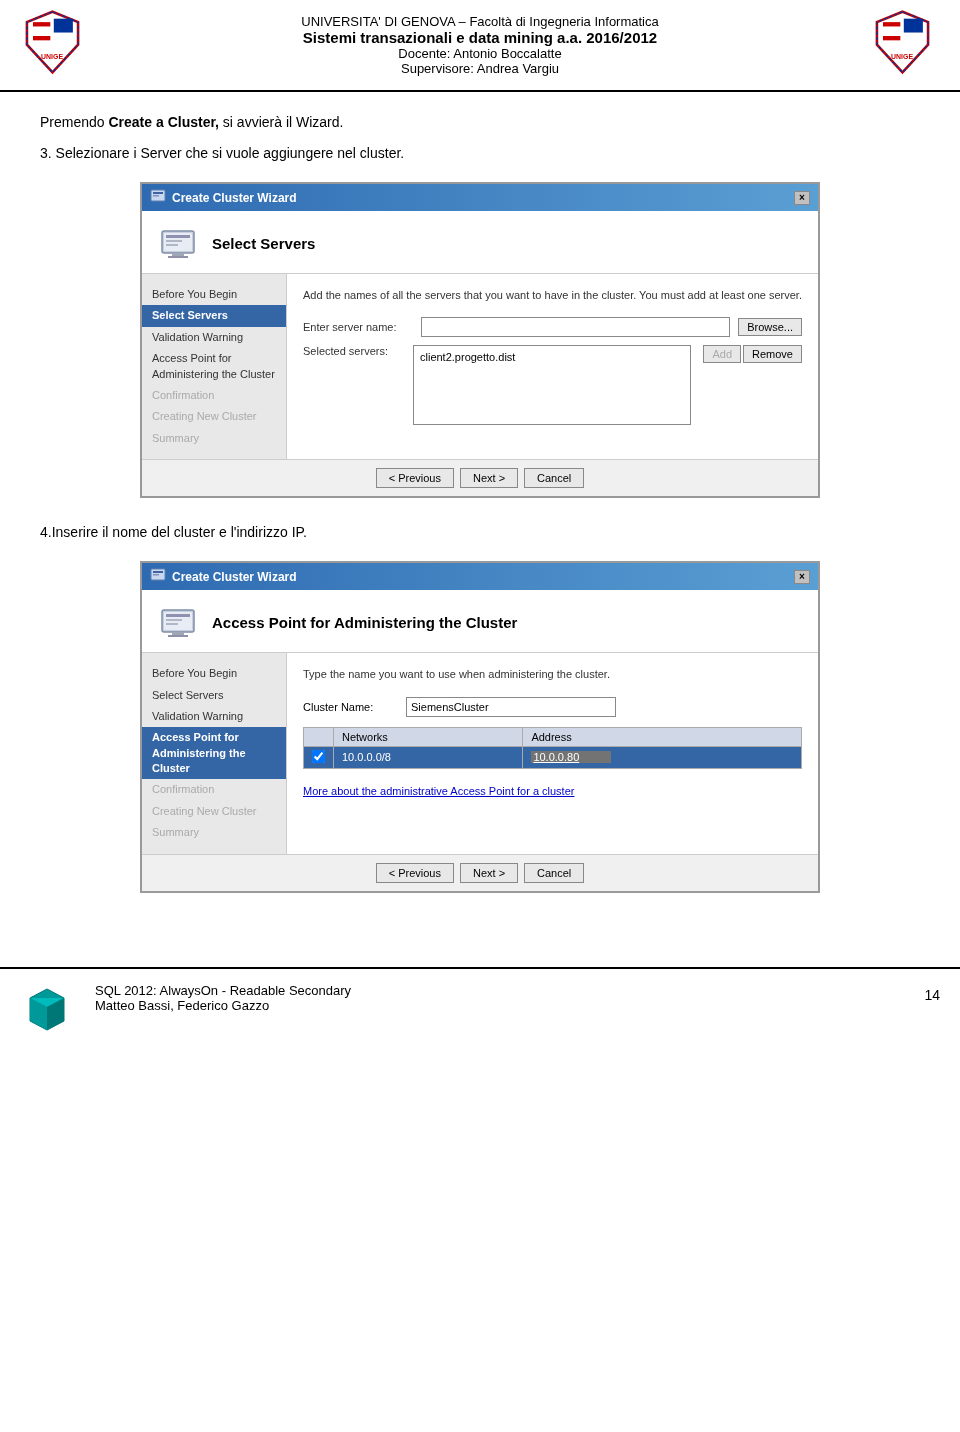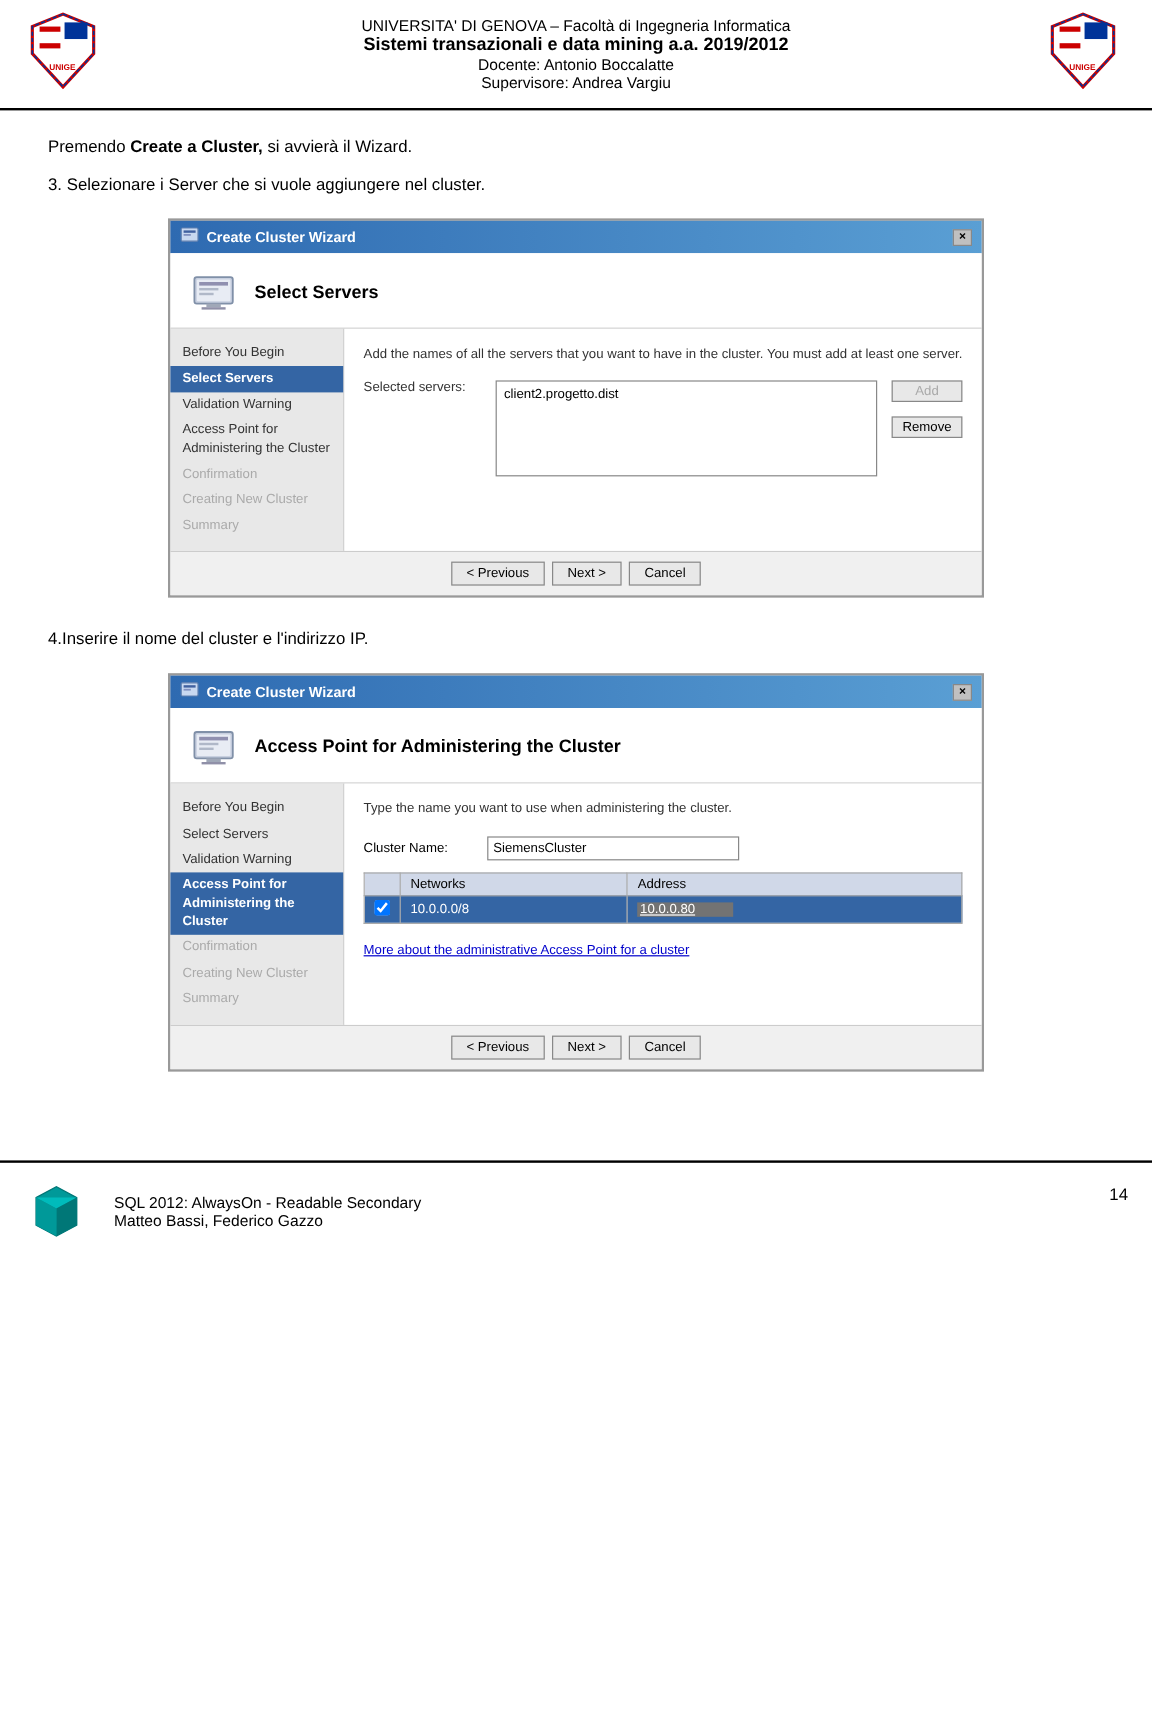--- a/index.html
+++ b/index.html
@@ -187,22 +187,22 @@
       margin-bottom: 6px;
       font-size: 11px;
       padding: 4px;
     }
     .servers-list-item {
       padding: 1px 2px;
     }
 
     .side-buttons {
       display: flex;
-      flex-direction: column;
-      gap: 12px;
+      flex-direction: row;
+      gap: 2px;
       margin-left: 6px;
     }
 
     .servers-row {
       display: flex;
       align-items: flex-start;
       margin-top: 4px;
     }
 
     .wizard-footer {
@@ -295,21 +295,20 @@
       margin-top: 6px;
       display: inline-block;
     }
 
     
     .page-footer {
       border-top: 2px solid #000;
       margin-top: 30px;
       padding: 14px 20px;
       display: flex;
-      align-items: center;
       gap: 20px;
     }
     .footer-logo {
       width: 55px;
       height: 55px;
     }
     .footer-text {
       flex: 1;
     }
     .footer-text .line1 { font-size: 13px; }
@@ -331,21 +330,21 @@
       <polygon points="32.5,2 62,14 62,40 32.5,72 3,40 3,14" fill="none" stroke="#003399" stroke-width="1.5" stroke-dasharray="4,2"></polygon>
       <rect x="10" y="14" width="20" height="5" fill="#cc0000"></rect>
       <rect x="10" y="22" width="20" height="5" fill="#fff"></rect>
       <rect x="10" y="30" width="20" height="5" fill="#cc0000"></rect>
       <rect x="34" y="10" width="22" height="16" fill="#003399"></rect>
       <text x="32" y="56" font-size="8" fill="#cc0000" text-anchor="middle" font-weight="bold">UNIGE</text>
     </svg>
   </div>
   <div class="header-center">
     <div class="line1">UNIVERSITA' DI GENOVA – Facoltà di Ingegneria Informatica</div>
-    <div class="line2">Sistemi transazionali e data mining  a.a. 2019/2012</div>
+    <div class="line2">Sistemi transazionali e data mining  a.a. 2016/2012</div>
     <div class="line3">Docente: Antonio Boccalatte</div>
     <div class="line4">Supervisore: Andrea Vargiu</div>
   </div>
   <div class="logo-right">
     <svg viewBox="0 0 65 75" class="shield-svg">
       <polygon points="32.5,2 62,14 62,40 32.5,72 3,40 3,14" fill="#fff" stroke="#cc0000" stroke-width="3"></polygon>
       <polygon points="32.5,2 62,14 62,40 32.5,72 3,40 3,14" fill="none" stroke="#003399" stroke-width="1.5" stroke-dasharray="4,2"></polygon>
       <rect x="10" y="14" width="20" height="5" fill="#cc0000"></rect>
       <rect x="10" y="22" width="20" height="5" fill="#fff"></rect>
       <rect x="10" y="30" width="20" height="5" fill="#cc0000"></rect>
@@ -403,20 +402,25 @@
         <div class="wizard-nav-item">Validation Warning</div>
         <div class="wizard-nav-item">Access Point for Administering the Cluster</div>
         <div class="wizard-nav-item" style="color:#aaa;">Confirmation</div>
         <div class="wizard-nav-item" style="color:#aaa;">Creating New Cluster</div>
         <div class="wizard-nav-item" style="color:#aaa;">Summary</div>
       </div>
 
       <div class="wizard-content">
         <div class="wizard-instruction">Add the names of all the servers that you want to have in the cluster. You must add at least one server.</div>
 
+        <div class="field-row">
+          <span class="field-label">Enter server name:</span>
+          <input class="field-input" type="text" value="" style="">
+          <button class="browse-btn">Browse...</button>
+        </div>
 
         <div class="servers-row">
           <span class="field-label">Selected servers:</span>
           <div style="flex:1; display:flex; gap:6px; align-items:flex-start;">
             <div class="servers-list-area" style="flex:1; margin-left:0;">
               <div class="servers-list-item">client2.progetto.dist</div>
             </div>
             <div class="side-buttons">
               <button class="add-btn" style="color:#aaa; cursor:default;">Add</button>
               <button class="remove-btn">Remove</button>

